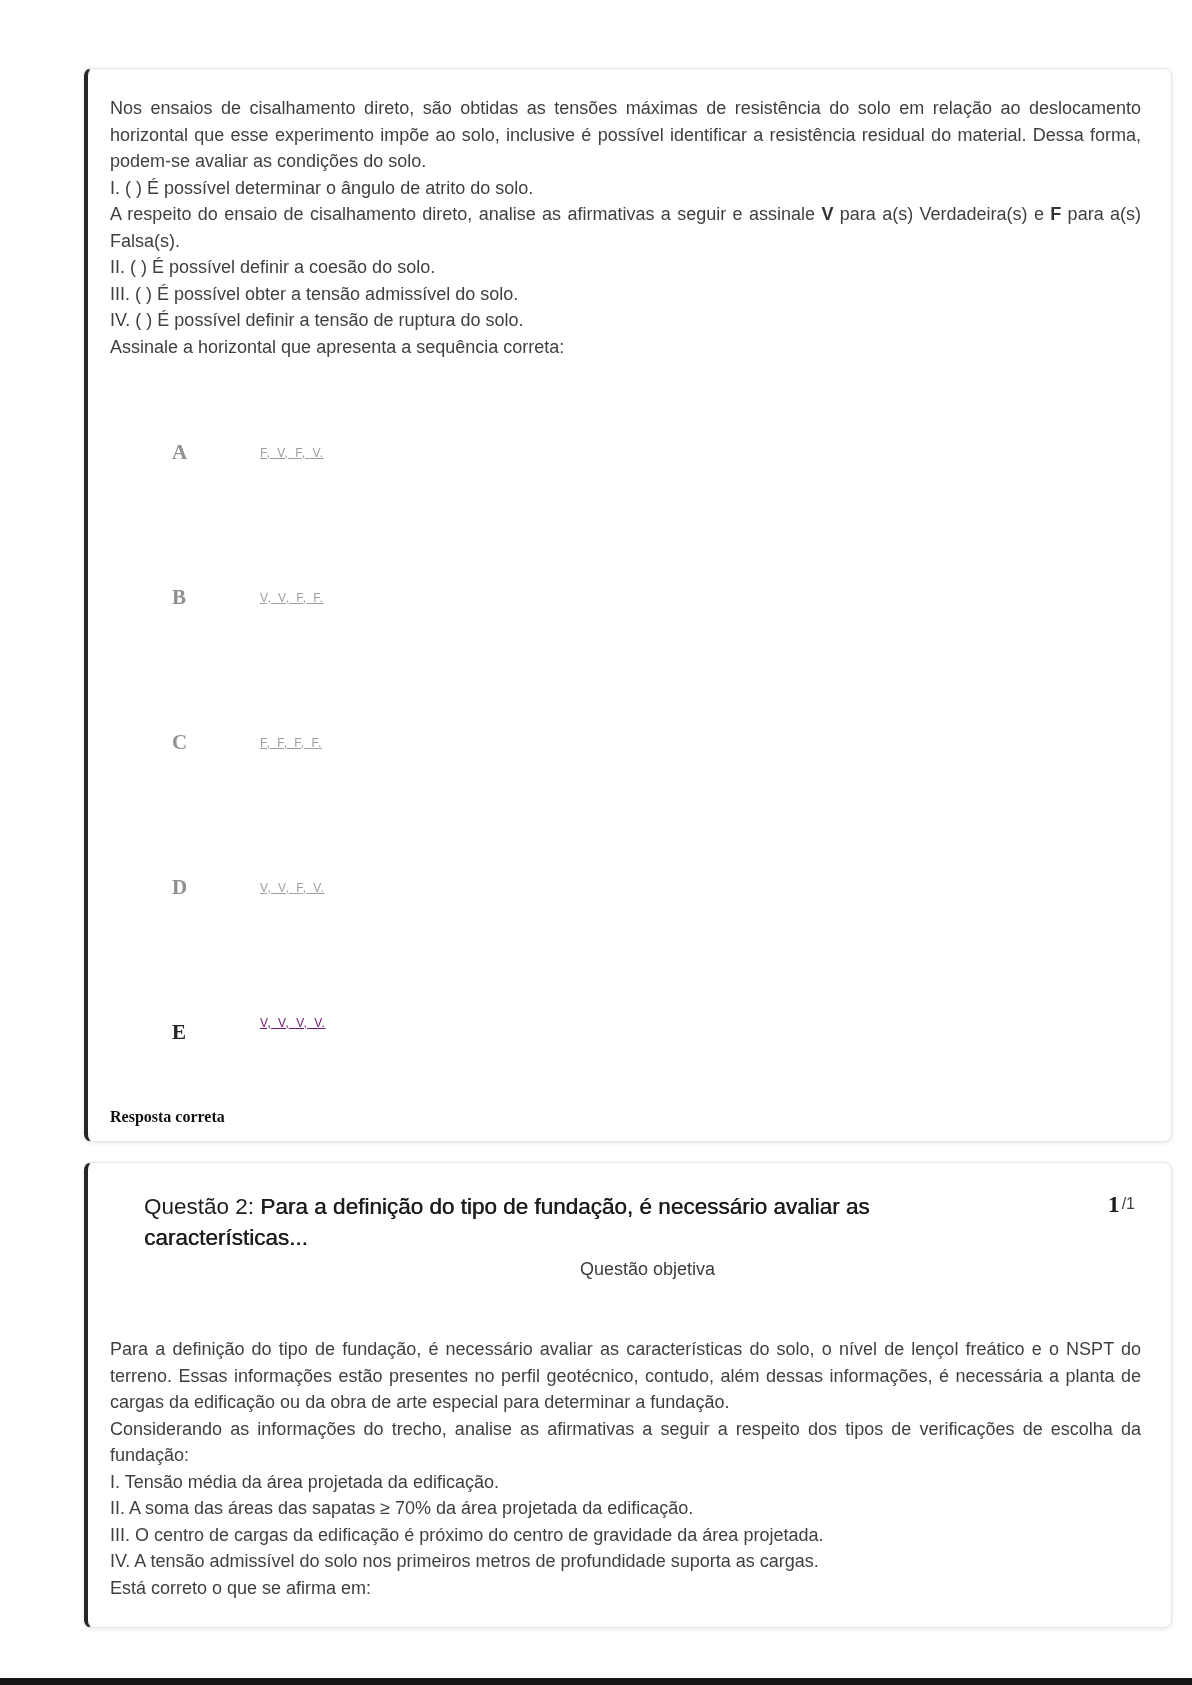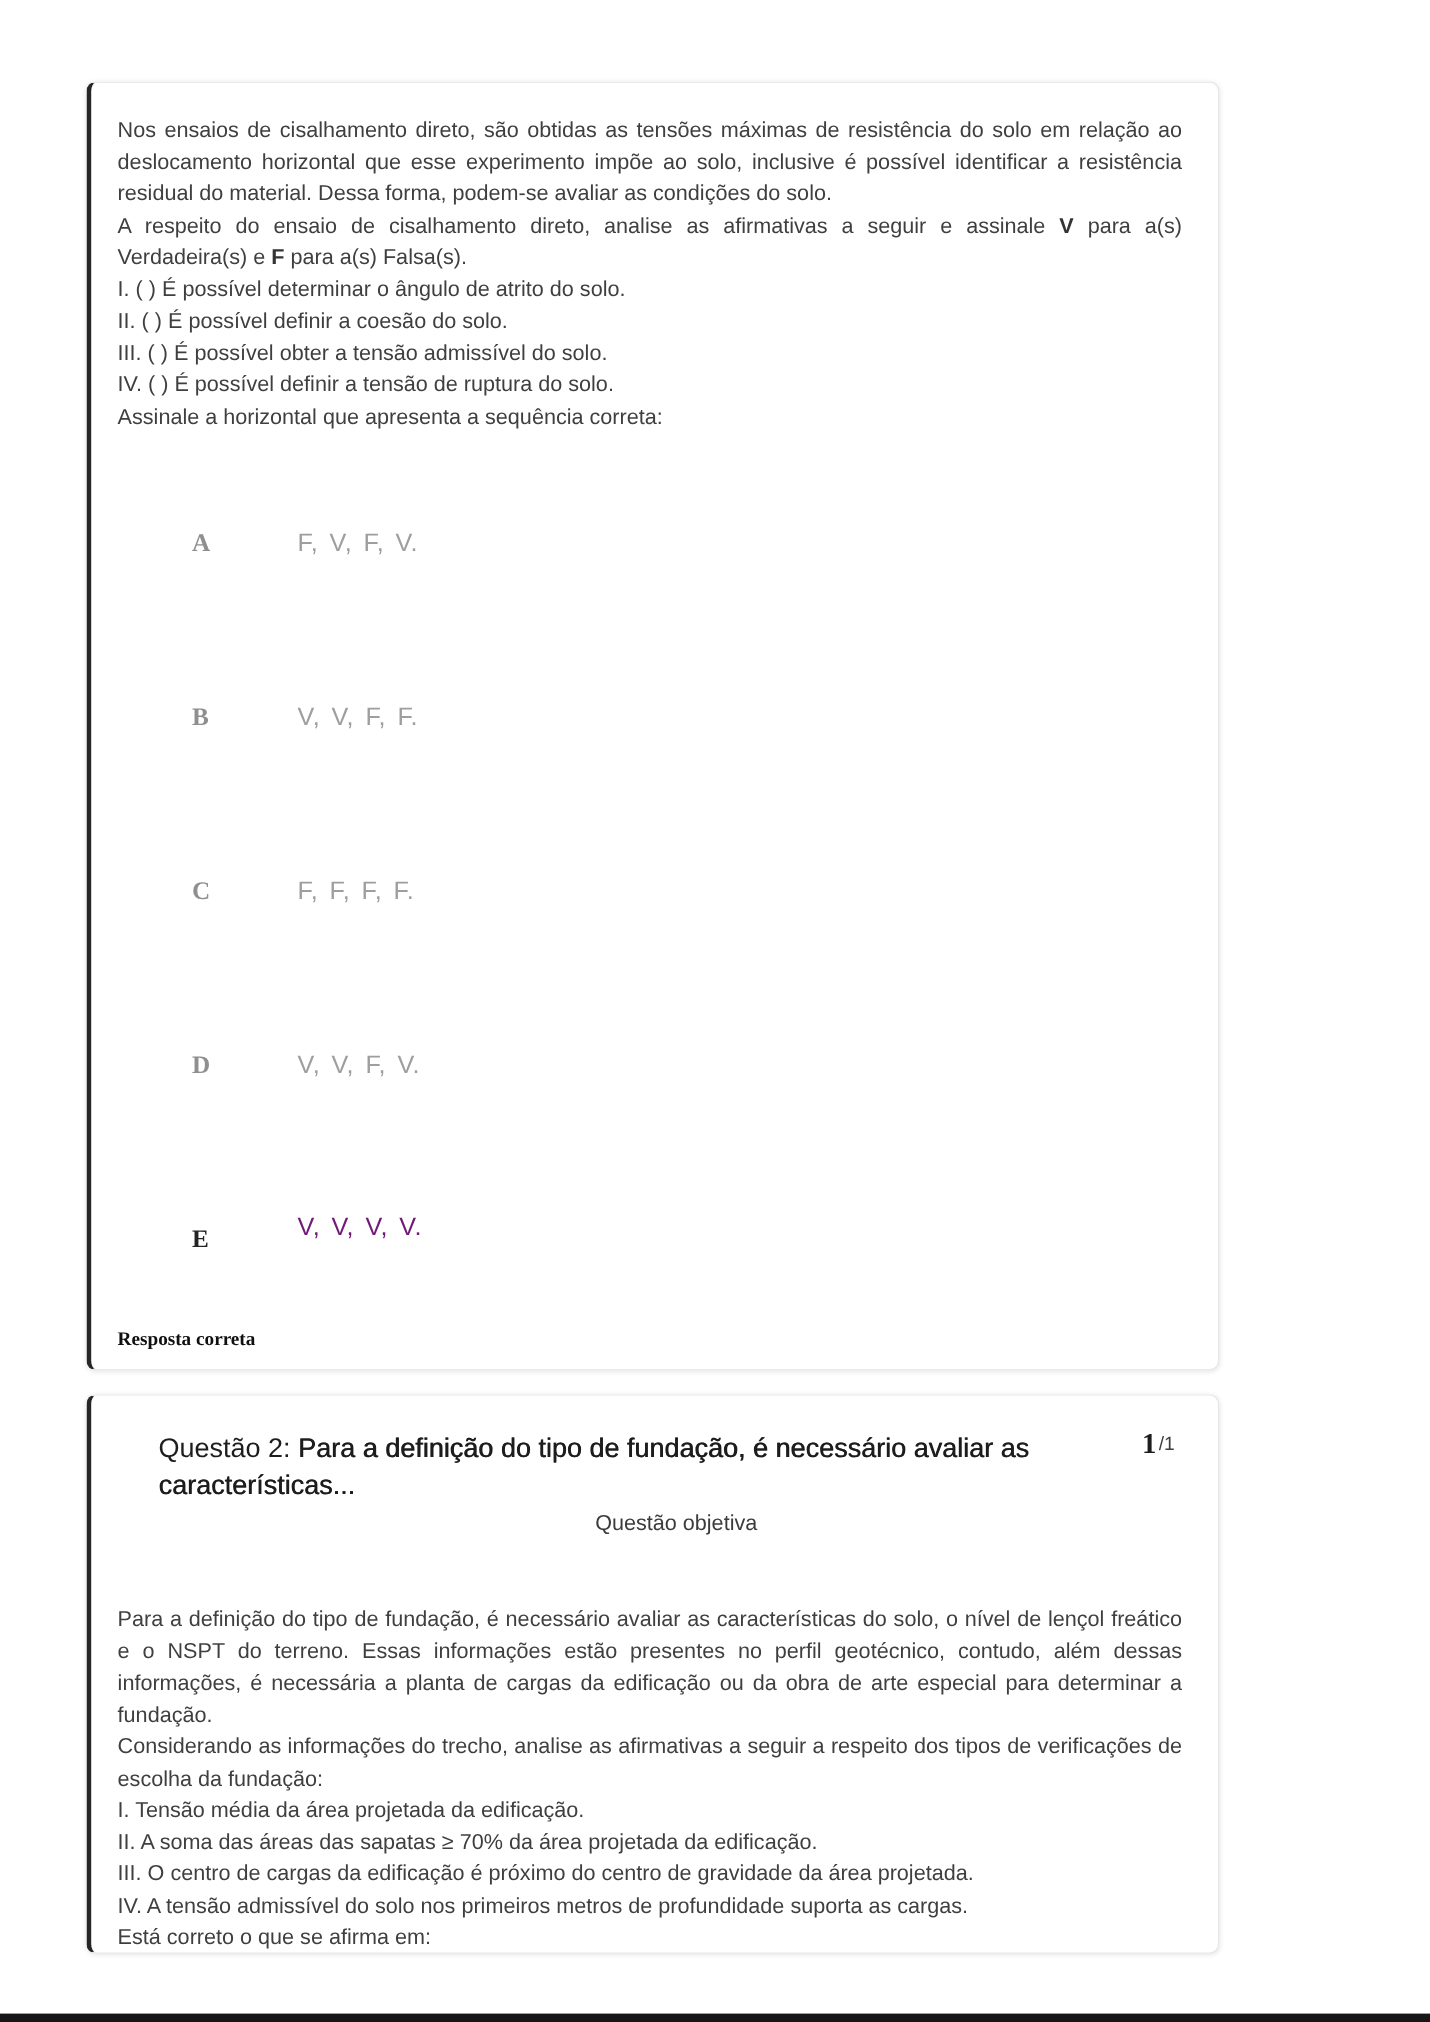--- a/index.html
+++ b/index.html
@@ -7,22 +7,22 @@
     width: 1192px; height: 1685px;
     background: #ffffff;
     font-family: "Liberation Sans", sans-serif;
     position: relative;
     overflow: hidden;
   }
   .page { position: relative; width: 1192px; height: 1685px; background: #ffffff; }
 
   .card {
     position: absolute;
-    left: 72px;
-    width: 944px;
+    left: 84px;
+    width: 1088px;
     box-sizing: border-box;
     background: #ffffff;
     border: 1px solid #e6e6e6;
     border-left: 4px solid #262626;
     border-radius: 8px;
     box-shadow: 0 1px 4px rgba(0,0,0,0.10);
   }
   .card-q1 { top: 68px; height: 1074px; }
   .card-q2 { top: 1162px; height: 466px; overflow: hidden; }
 
@@ -47,24 +47,25 @@
   }
   .option-letter {
     font-family: "Liberation Serif", serif;
     font-weight: bold;
     font-size: 21px;
     color: #8f8f8f;
     width: 88px;
     flex: 0 0 88px;
   }
   .option-text {
-    font-size: 21px;
+    font-size: 12px;
     color: #9e9e9e;
     letter-spacing: 0.5px;
     word-spacing: 3px;
+    text-decoration: underline;
   }
   .option-row.selected .option-letter { color: #242424; }
   .option-row.selected .option-text  { color: #701a75; position: relative; top: -10px; }
 
   .resposta-label {
     font-family: "Liberation Serif", serif;
     font-weight: bold;
     font-size: 16px;
     color: #101010;
     padding-left: 22px;
@@ -118,22 +119,22 @@
   }
 </style>
 </head>
 <body>
 
 <div class="page">
 
   <section class="card card-q1">
     <div class="q1-body">
       <p class="line">Nos ensaios de cisalhamento direto, são obtidas as tensões máximas de resistência do solo em relação ao deslocamento horizontal que esse experimento impõe ao solo, inclusive é possível identificar a resistência residual do material. Dessa forma, podem-se avaliar as condições do solo.</p>
+      <p class="line">I. ( ) É possível determinar o ângulo de atrito do solo.</p>
       <p class="line"><span>A respeito do ensaio de cisalhamento direto, analise as afirmativas a seguir e assinale </span><b>V</b><span> para a(s) Verdadeira(s) e </span><b>F</b><span> para a(s) Falsa(s).</span></p>
-      <p class="line">I. ( ) É possível determinar o ângulo de atrito do solo.</p>
       <p class="line">II. ( ) É possível definir a coesão do solo.</p>
       <p class="line">III. ( ) É possível obter a tensão admissível do solo.</p>
       <p class="line">IV. ( ) É possível definir a tensão de ruptura do solo.</p>
       <p class="line">Assinale a horizontal que apresenta a sequência correta:</p>
     </div>
 
     <div class="options">
       <div class="option-row">
         <span class="option-letter">A</span>
         <span class="option-text">F, V, F, V.</span>

